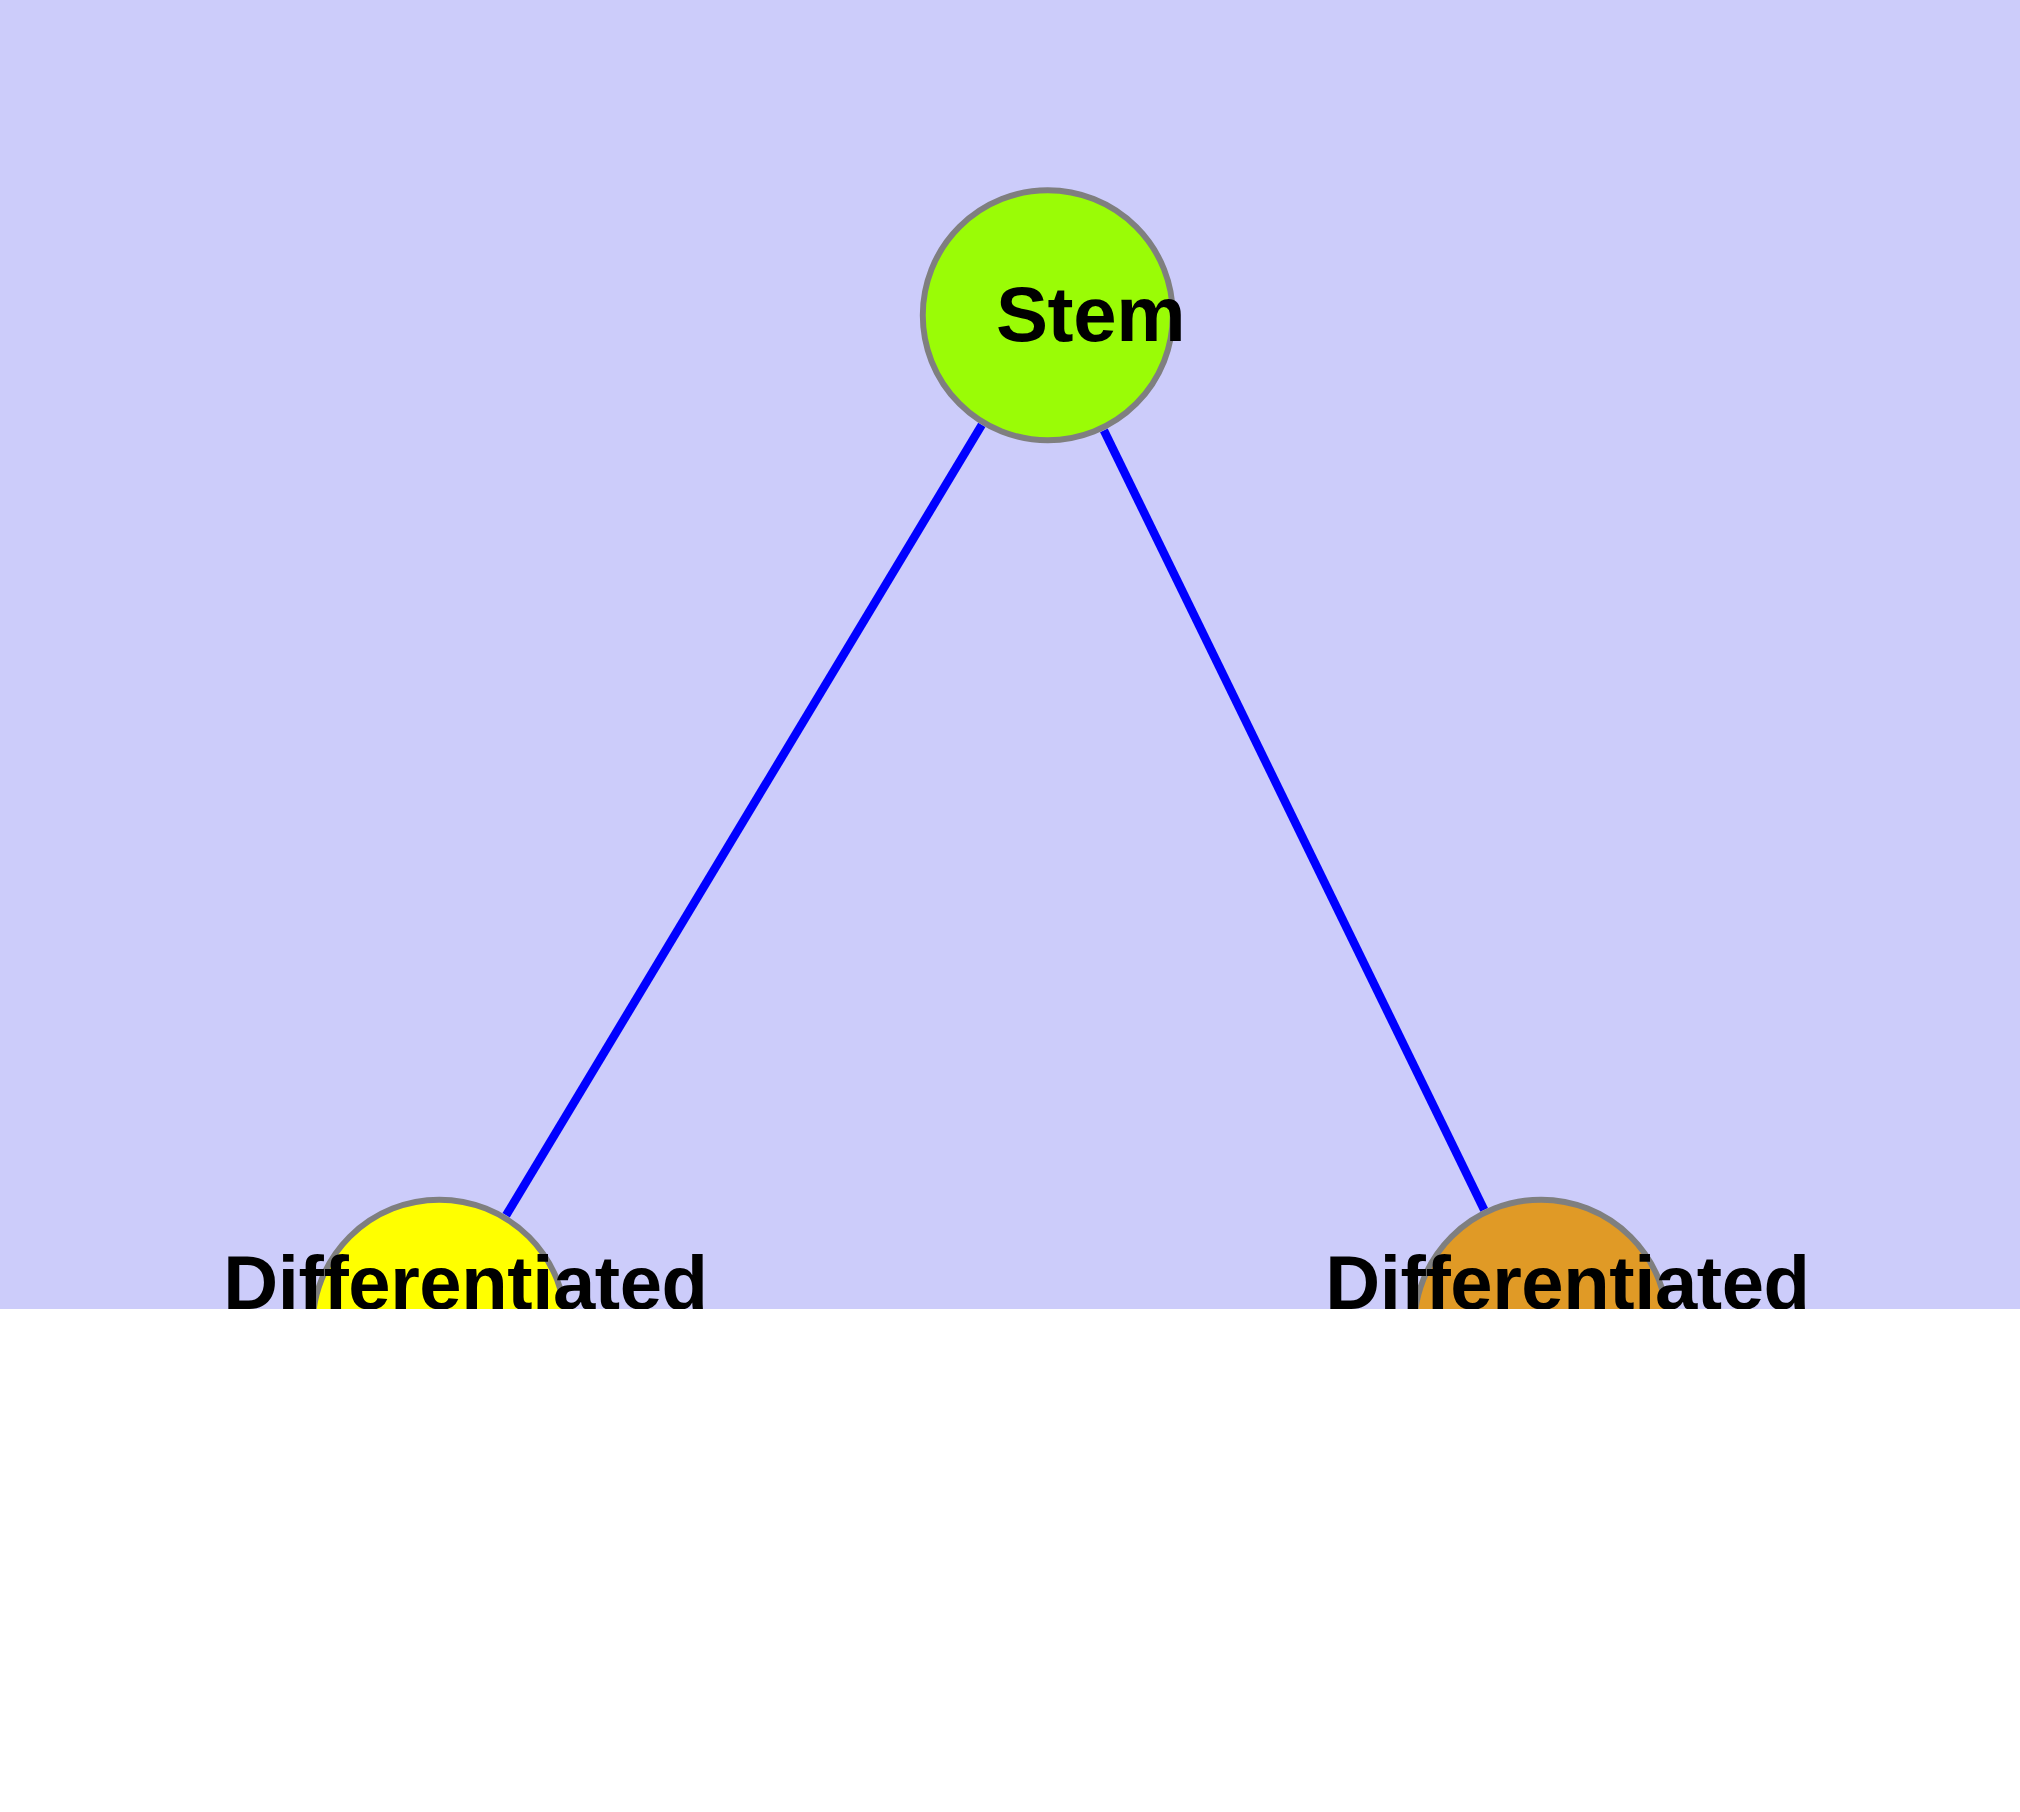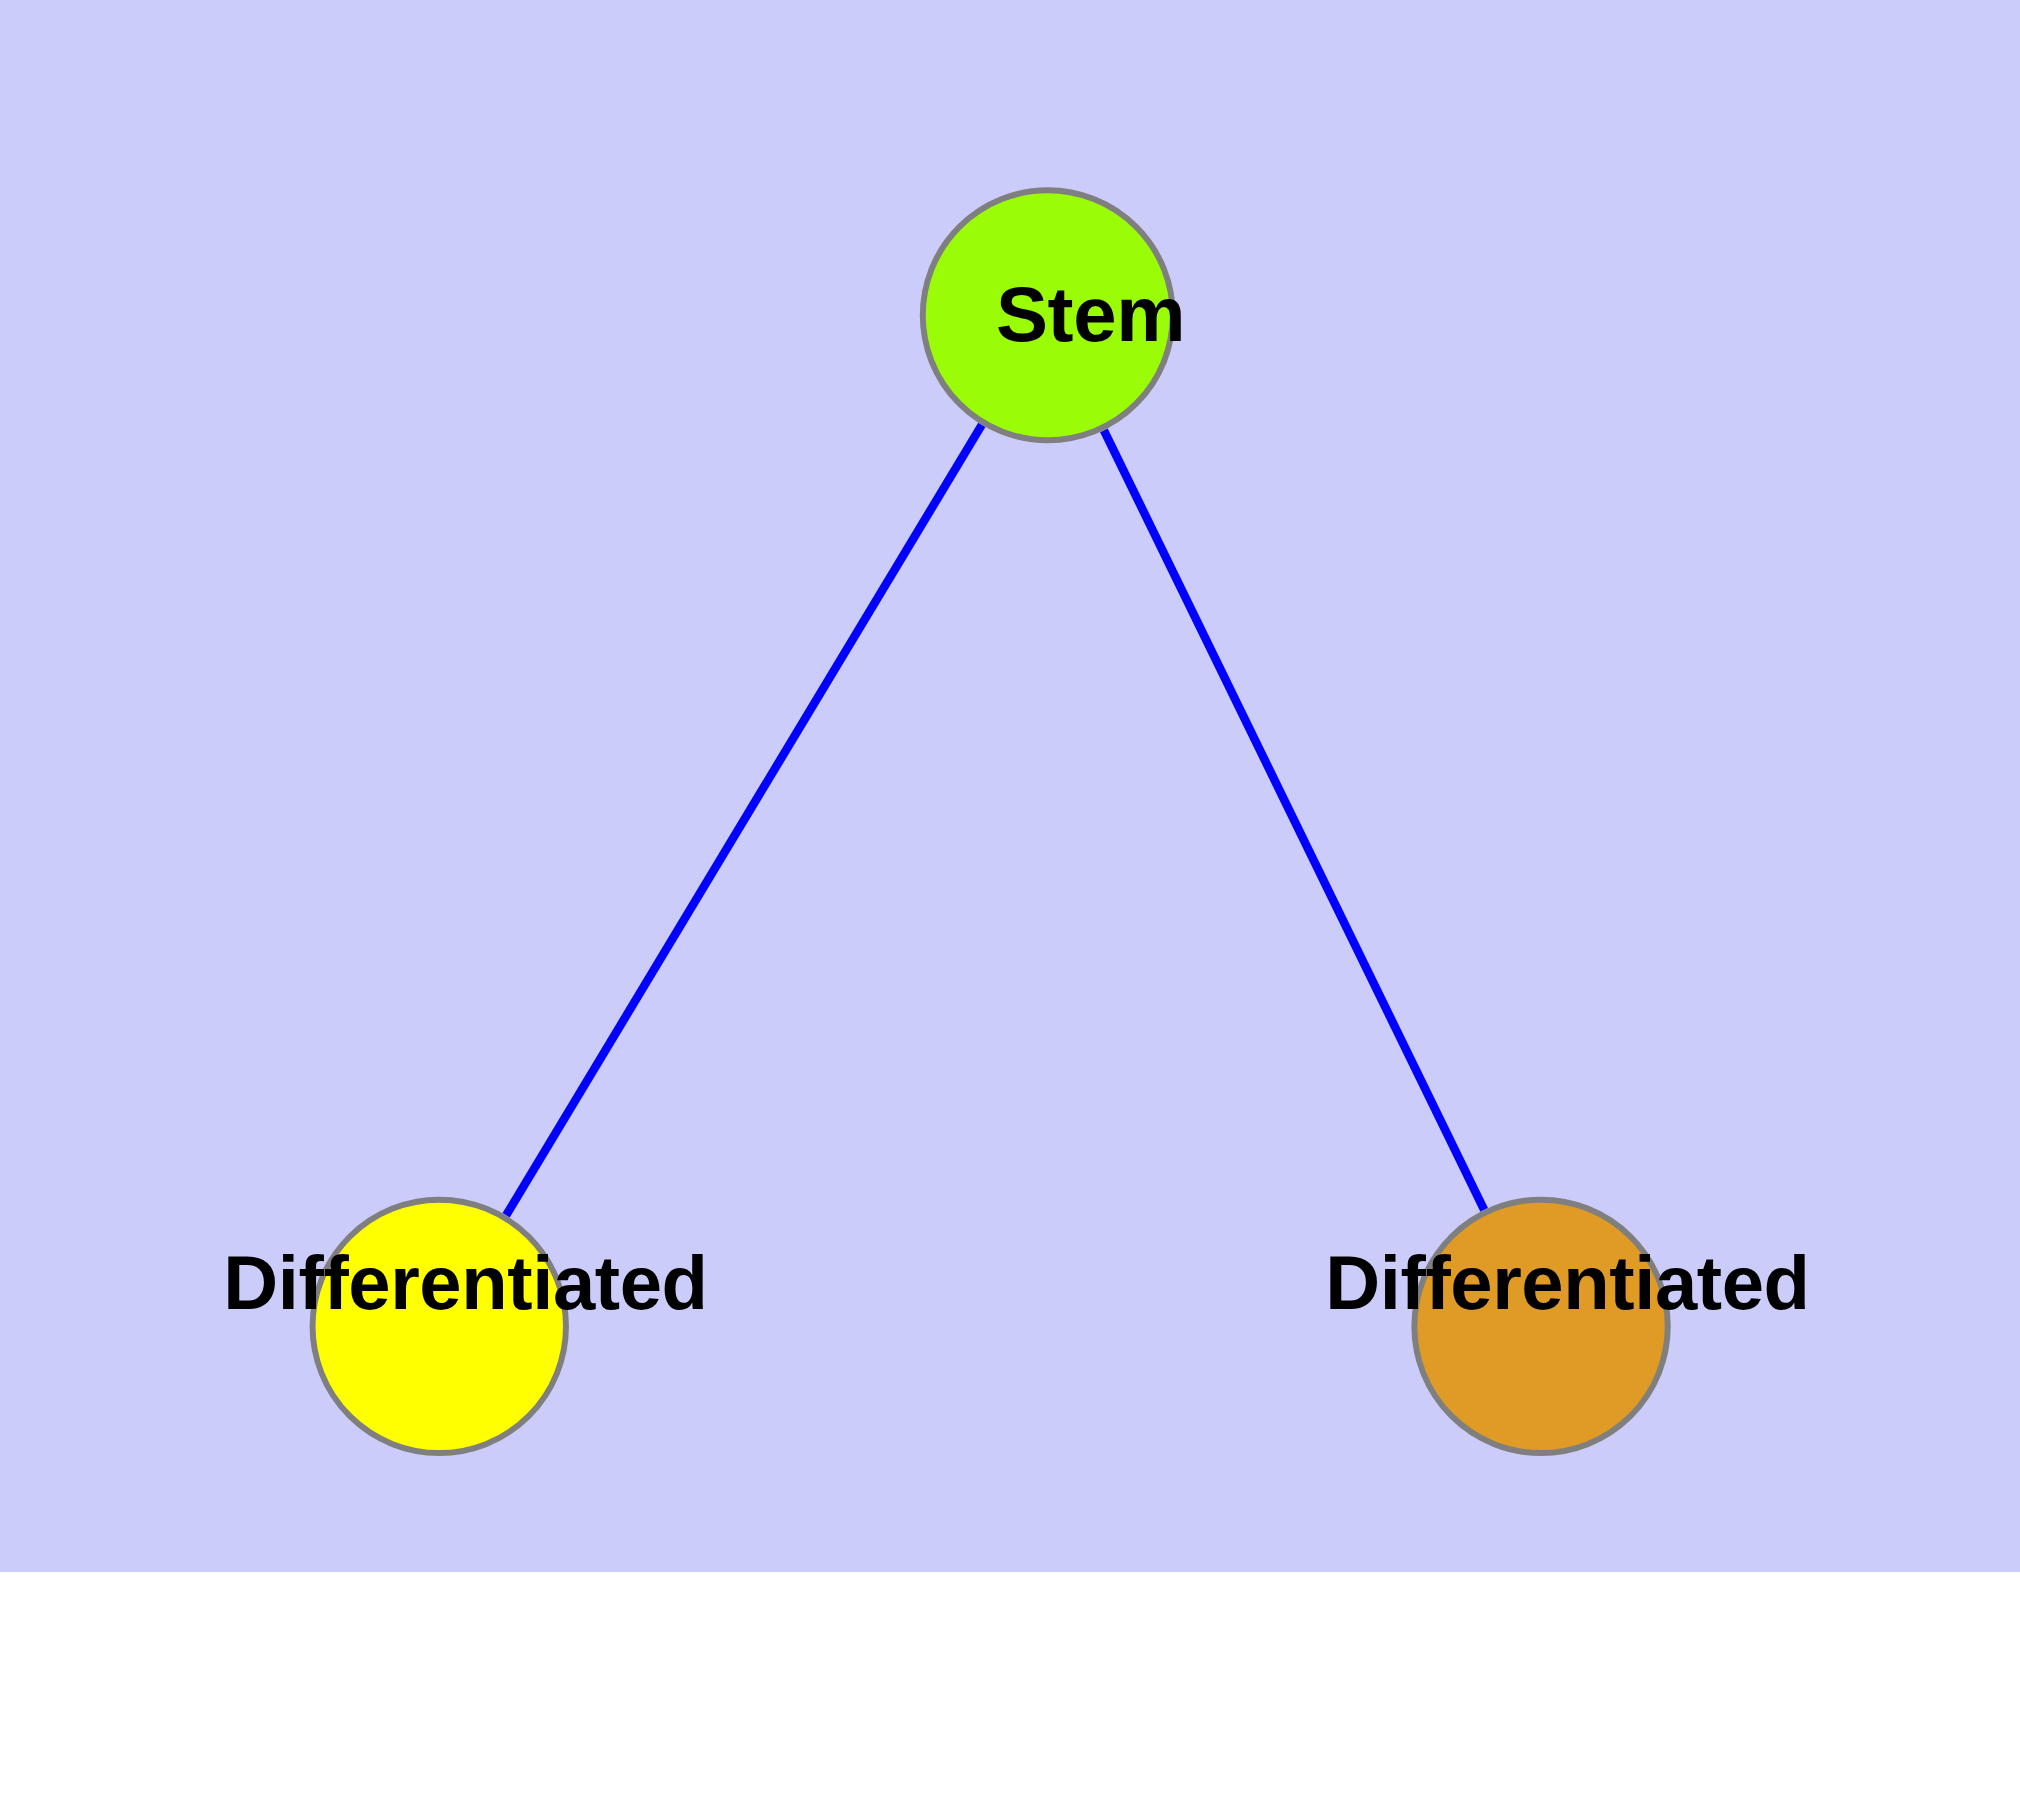--- a/index.html
+++ b/index.html
@@ -52,21 +52,21 @@
   #label-diff-b {
     font-size: 76px;
     left: 1526px;
     top: 1322px;
     transform: translate(-50%, -50%);
   }
 </style>
 </head>
 <body>
 
-<div id="canvas" style="width: 2021px; height: 1572px;">
+<div id="canvas" style="width: 2021px; height: 1309px;">
 
   <div id="bg-rect" style="background: rgb(204, 204, 250); width: 2021px; height: 1812px;"></div>
 
   <svg id="graph-svg" viewBox="0 0 2384 2138" xmlns="http://www.w3.org/2000/svg" style="width: 2021px; height: 1812px;">
 
     <g>
       <line id="edge-a" x1="1158.135784909692" y1="501.3760565497737" x2="596.8955291974645" y2="1433.9103532972492" stroke="#0000ff" stroke-width="10" stroke-linecap="butt"></line>
       <line id="edge-b" x1="1302.2064508867036" y1="507.7118486388956" x2="1750.9166424790355" y2="1427.4906434321124" stroke="#0000ff" stroke-width="10" stroke-linecap="butt"></line>
     </g>
 

